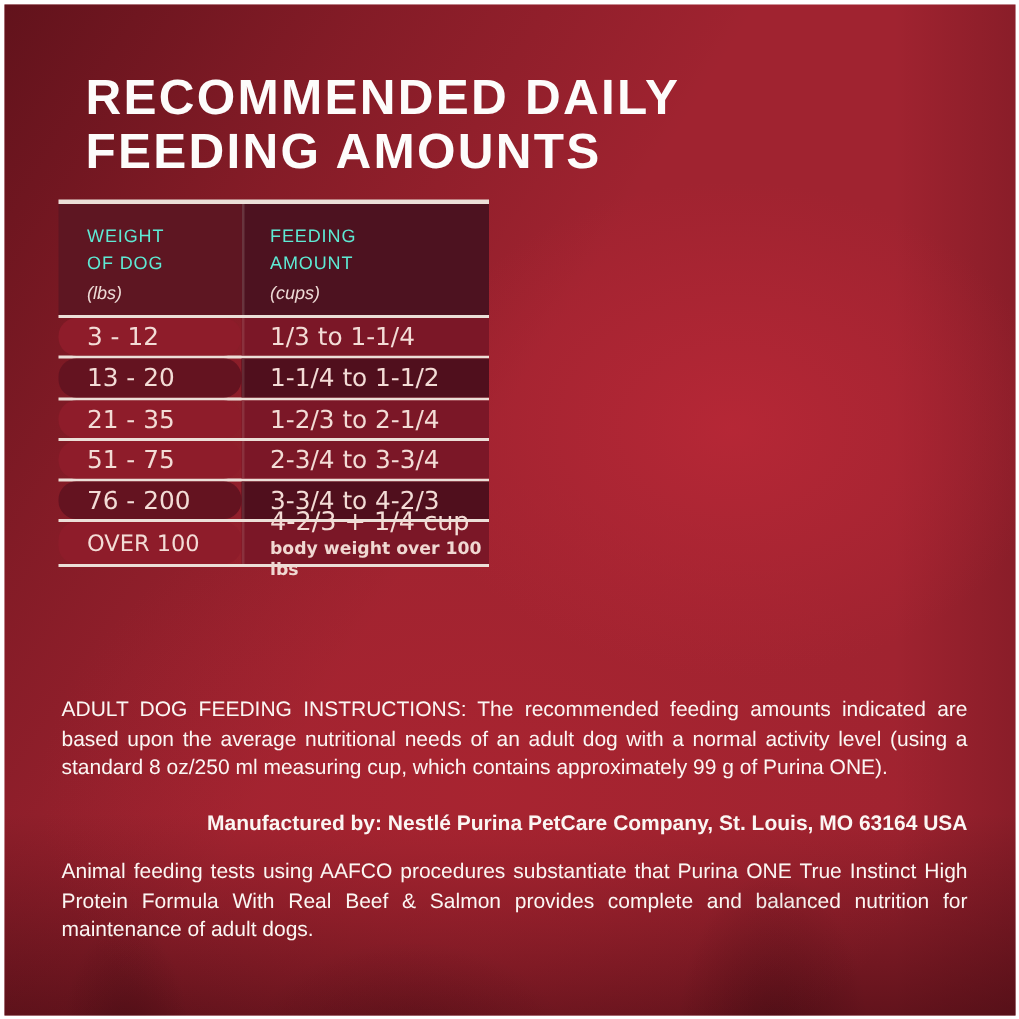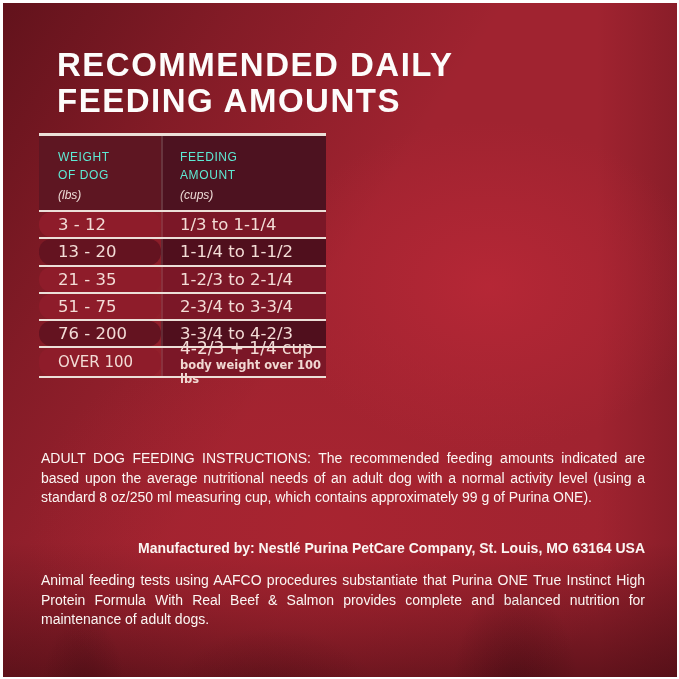--- a/index.html
+++ b/index.html
@@ -56,21 +56,21 @@
   .row.last .cw{display:flex;align-items:center;}
   .row.last .cw .big{color:#f3dcd6;font-size:15px;line-height:17px;}
   .row.last .ca{display:flex;flex-direction:column;justify-content:center;}
   .row.last .main{color:#f3dcd6;font-size:17px;line-height:19px;}
   .row.last .note{color:#f0d8d2;font-size:11.5px;line-height:14px;font-weight:bold;}
 
   .para{
     position:absolute;left:38px;width:604px;
     color:#fbf6f3;font-size:14px;line-height:19.5px;text-align:justify;
   }
-  .para.p1{top:446px;}
+  .para.p1{top:460px;}
   .para.p2{top:536px;font-weight:bold;text-align:right;}
   .para.p3{top:568px;}
 </style>
 </head>
 <body>
 
 <div class="panel">
 
   <div class="title">
     <div>RECOMMENDED DAILY</div>

